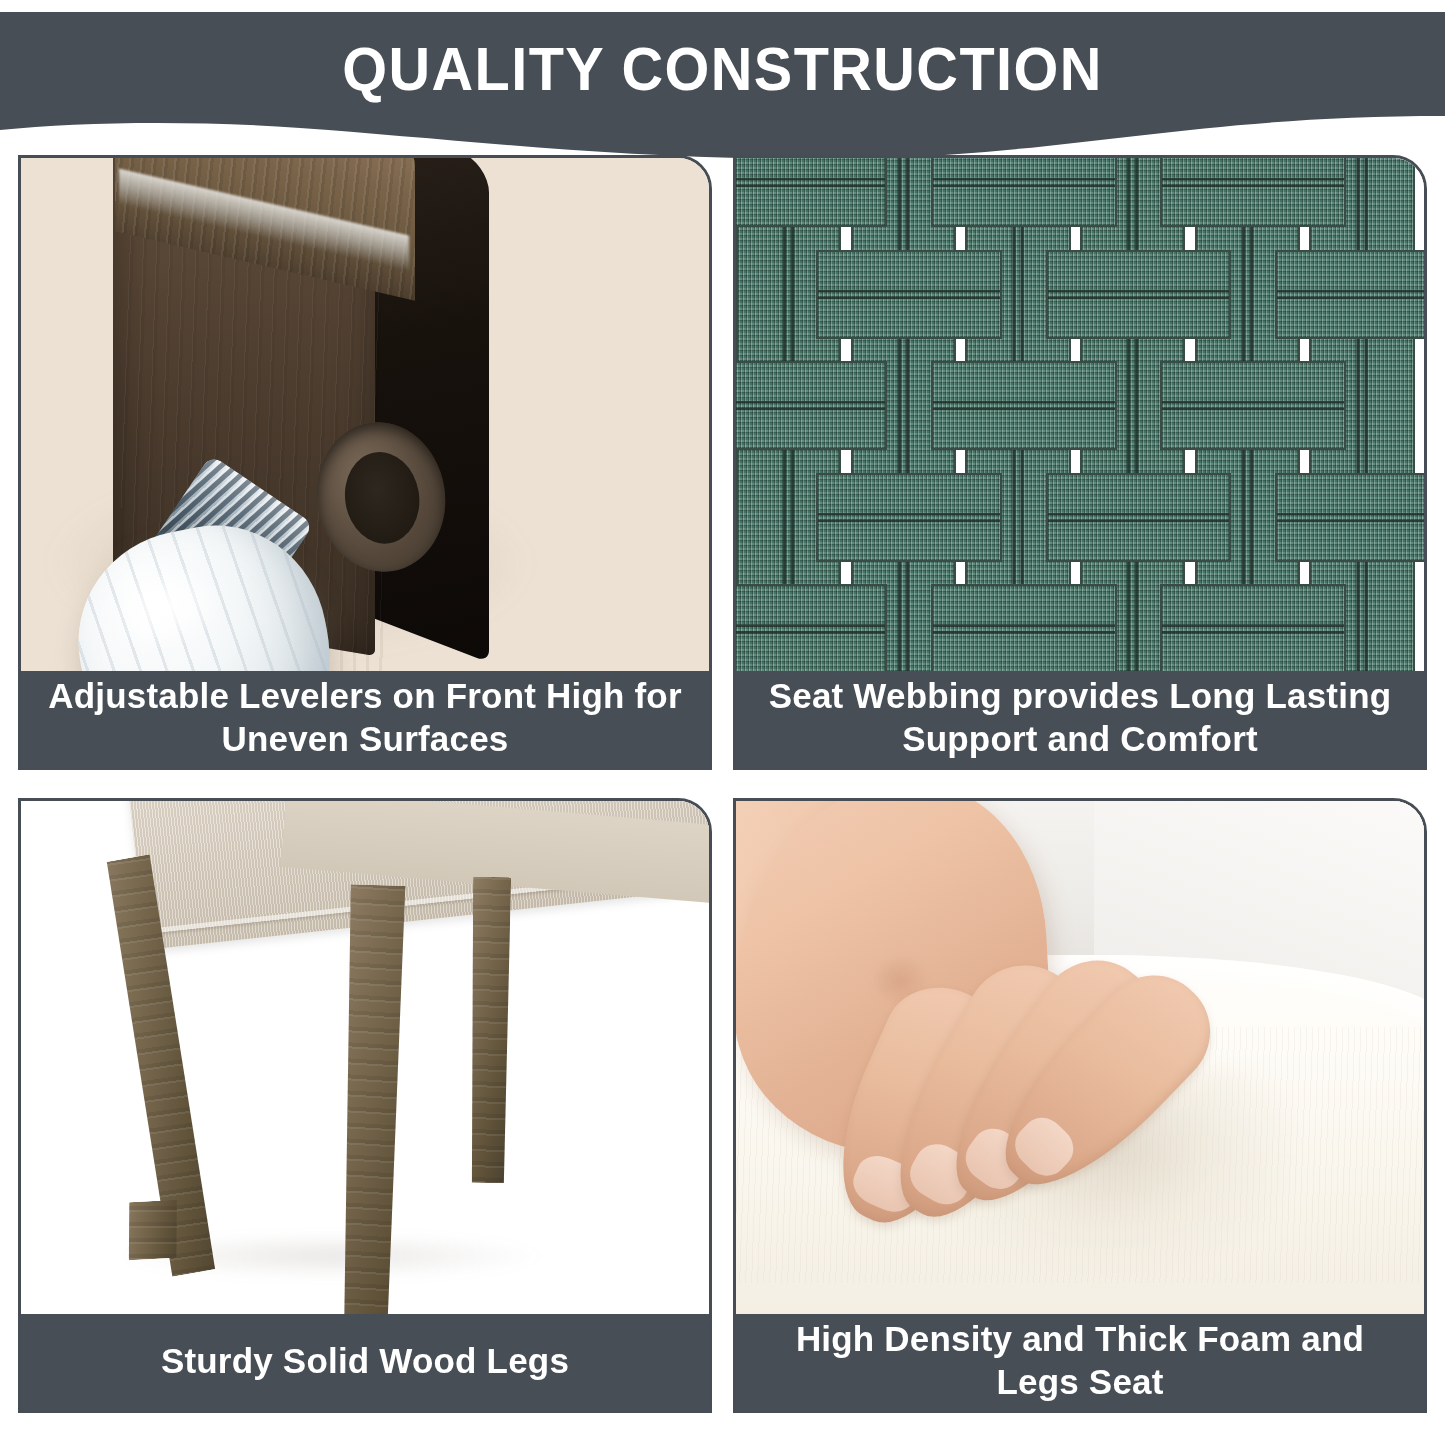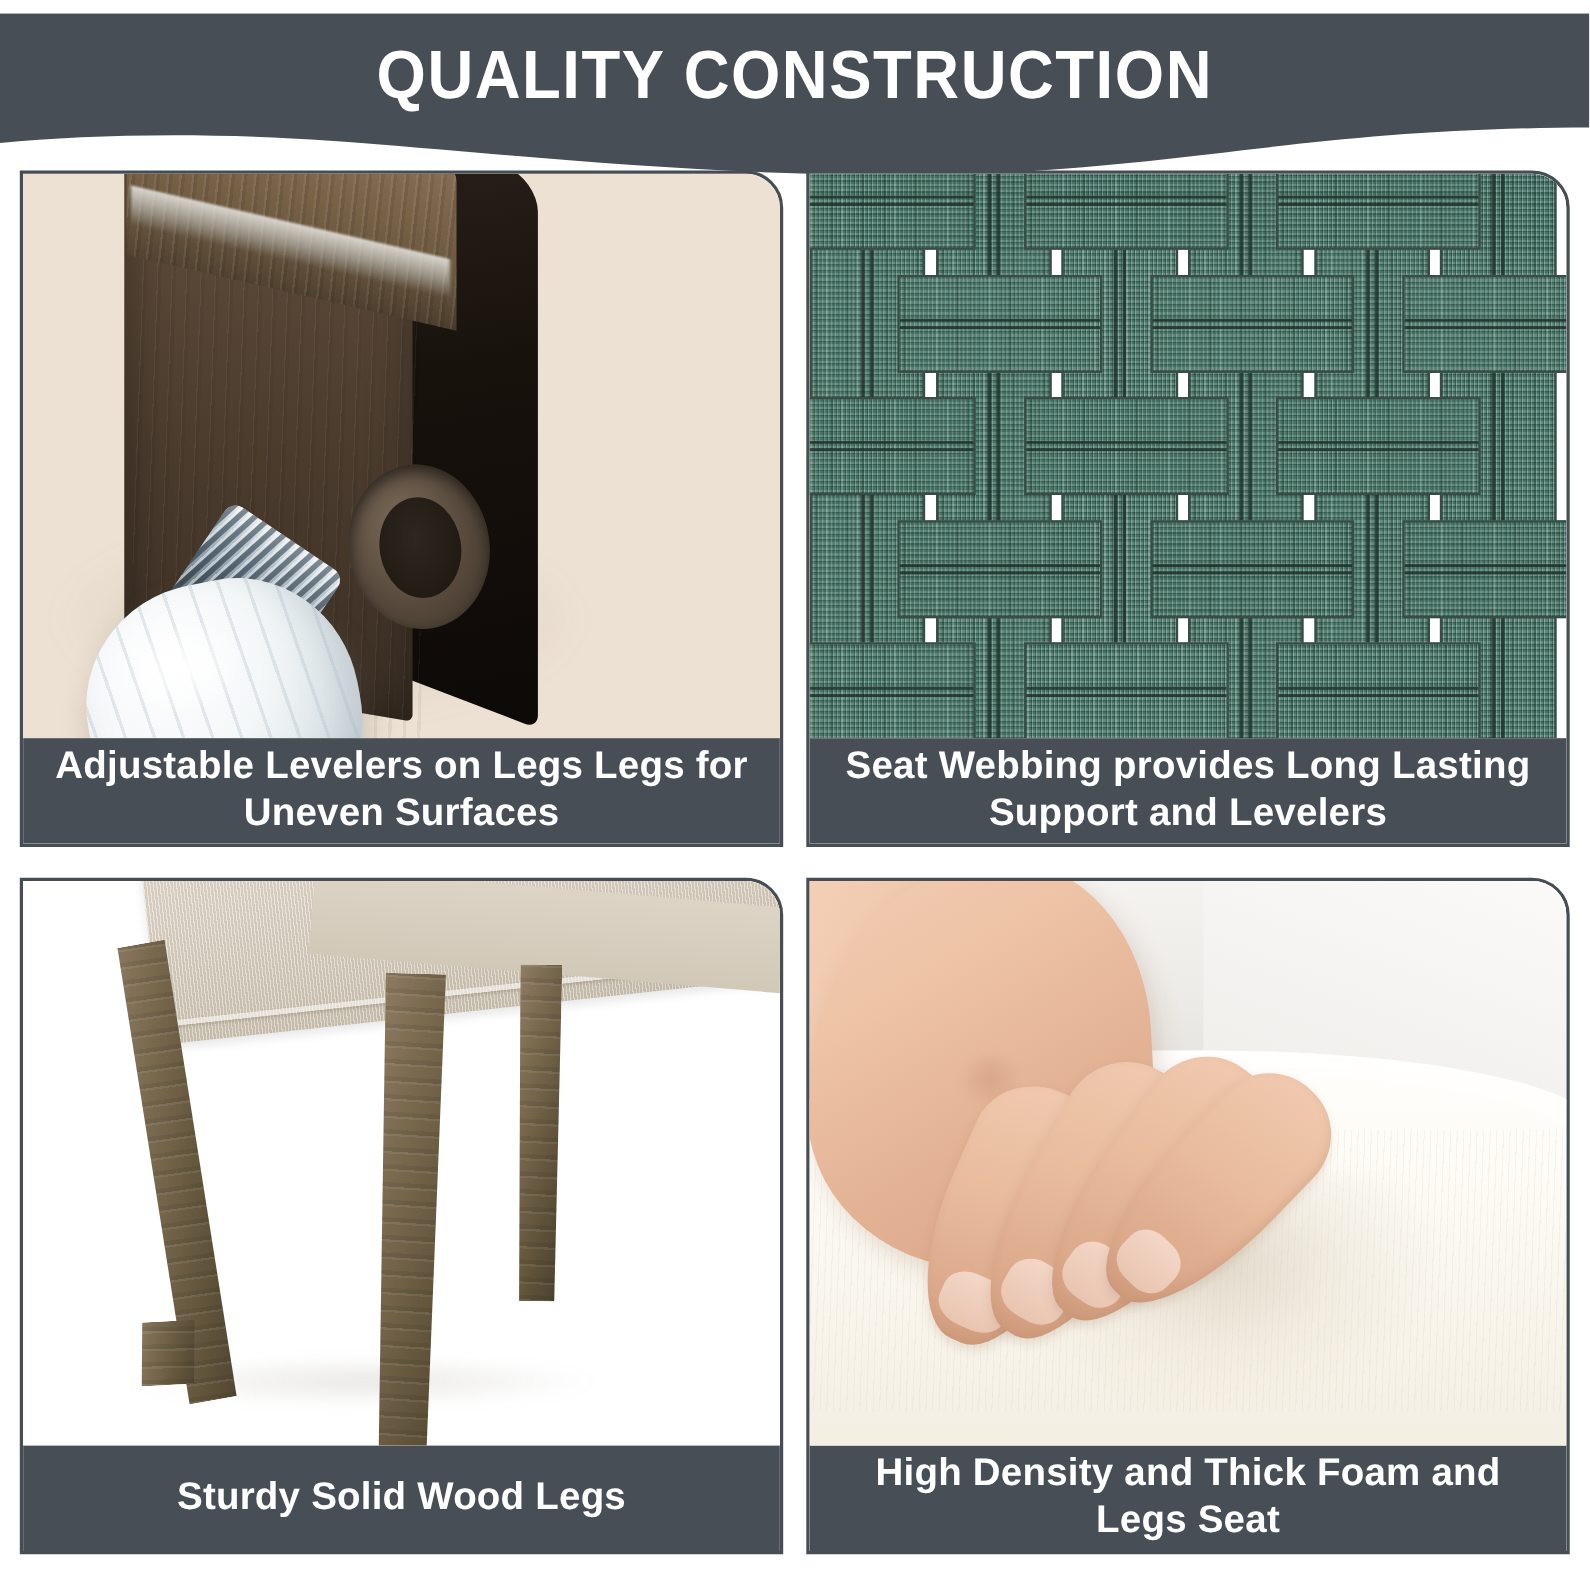--- a/index.html
+++ b/index.html
@@ -480,21 +480,21 @@
       <div class="lv-bolt">
         <div class="lv-bolt-body"></div>
         <div class="lv-bolt-threads"></div>
       </div>
       <div class="lv-foot">
         <div class="lv-foot-ridges"></div>
         <div class="lv-foot-hi"></div>
       </div>
     </div>
     <div class="panel-caption cap-two">
-      <span class="cap-text">Adjustable Levelers on Legs Legs for Uneven Surfaces</span>
+      <span class="cap-text">Adjustable Levelers on Front High for Uneven Surfaces</span>
     </div>
   </div>
 
   <div class="panel">
     <div class="panel-media media-web">
       <div class="web-canvas" id="web-canvas">
           <div class="strap strap-v" style="left: 0px; top: -6px; width: 105.493px; height: 531px; z-index: 1;"></div>
           <div class="strap strap-v" style="left: 114.667px; top: -6px; width: 105.493px; height: 531px; z-index: 1;"></div>
           <div class="strap strap-v" style="left: 229.333px; top: -6px; width: 105.493px; height: 531px; z-index: 1;"></div>
           <div class="strap strap-v" style="left: 344px; top: -6px; width: 105.493px; height: 531px; z-index: 1;"></div>
@@ -511,21 +511,21 @@
           <div class="strap strap-h" style="left: 424.267px; top: 203.135px; width: 185.76px; height: 89.2903px; z-index: 3;"></div>
           <div class="strap strap-h" style="left: 80.2667px; top: 314.748px; width: 185.76px; height: 89.2903px; z-index: 3;"></div>
           <div class="strap strap-h" style="left: 309.6px; top: 314.748px; width: 185.76px; height: 89.2903px; z-index: 3;"></div>
           <div class="strap strap-h" style="left: 538.933px; top: 314.748px; width: 185.76px; height: 89.2903px; z-index: 3;"></div>
           <div class="strap strap-h" style="left: -34.4px; top: 426.361px; width: 185.76px; height: 89.2903px; z-index: 3;"></div>
           <div class="strap strap-h" style="left: 194.933px; top: 426.361px; width: 185.76px; height: 89.2903px; z-index: 3;"></div>
           <div class="strap strap-h" style="left: 424.267px; top: 426.361px; width: 185.76px; height: 89.2903px; z-index: 3;"></div>
         </div>
     </div>
     <div class="panel-caption cap-two">
-      <span class="cap-text">Seat Webbing provides Long Lasting Support and Levelers</span>
+      <span class="cap-text">Seat Webbing provides Long Lasting Support and Comfort</span>
     </div>
   </div>
 
   <div class="panel">
     <div class="panel-media media-legs">
       <div class="cl-shadow"></div>
       <div class="cl-seat">
         <div class="cl-seat-tex"></div>
         <div class="cl-seat-welt"></div>
       </div>

